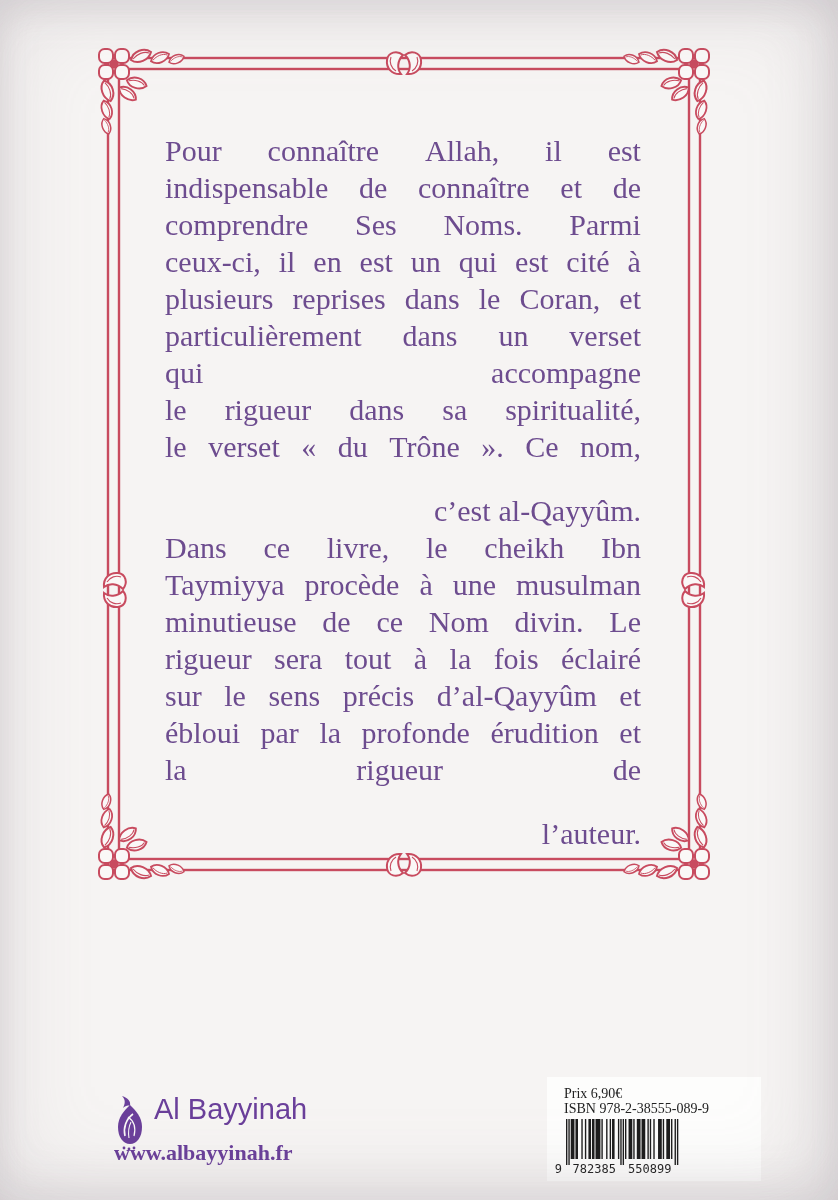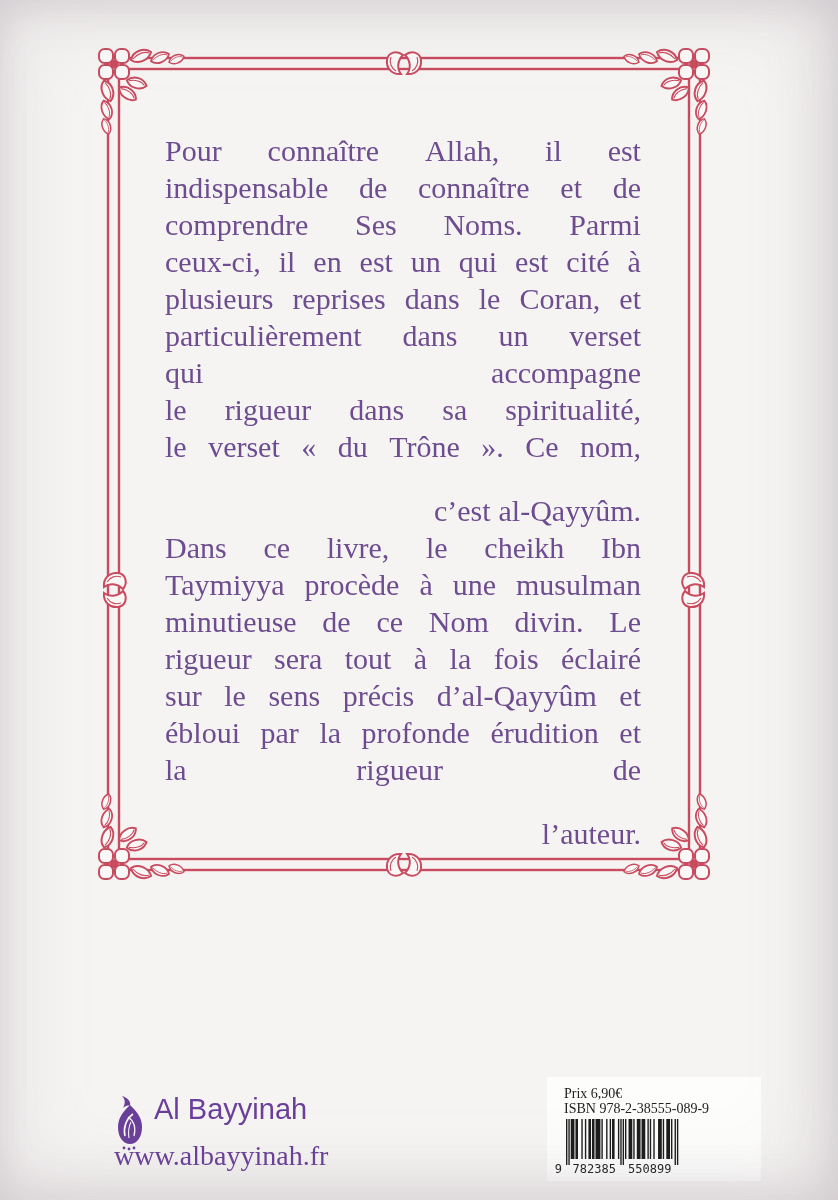--- a/index.html
+++ b/index.html
@@ -42,22 +42,22 @@
   
   .publisher{position:absolute;left:108px;top:1092px;width:230px;height:84px;}
   .logo{position:absolute;left:2px;top:4px;}
   .pubname{
     position:absolute;left:46px;top:1px;
     font-family:"Liberation Sans",sans-serif;font-weight:normal;
     font-size:29px;color:var(--brand);letter-spacing:0px;white-space:nowrap;
   }
   .puburl{
     position:absolute;left:6px;top:48px;
-    font-family:"Liberation Serif",serif;font-weight:normal;
-    font-size:28px;color:var(--brand);white-space:nowrap;
+    font-family:"Liberation Serif",serif;font-weight:bold;
+    font-size:22px;color:var(--brand);white-space:nowrap;
   }
   
   .retail{
     position:absolute;left:547px;top:1077px;width:214px;height:104px;
     background:var(--label_bg);padding-top:9px;
   }
   .price,.isbn{
     margin-left:17px;font-family:"Liberation Serif",serif;
     font-size:14px;line-height:15px;color:#222;white-space:nowrap;
   }

